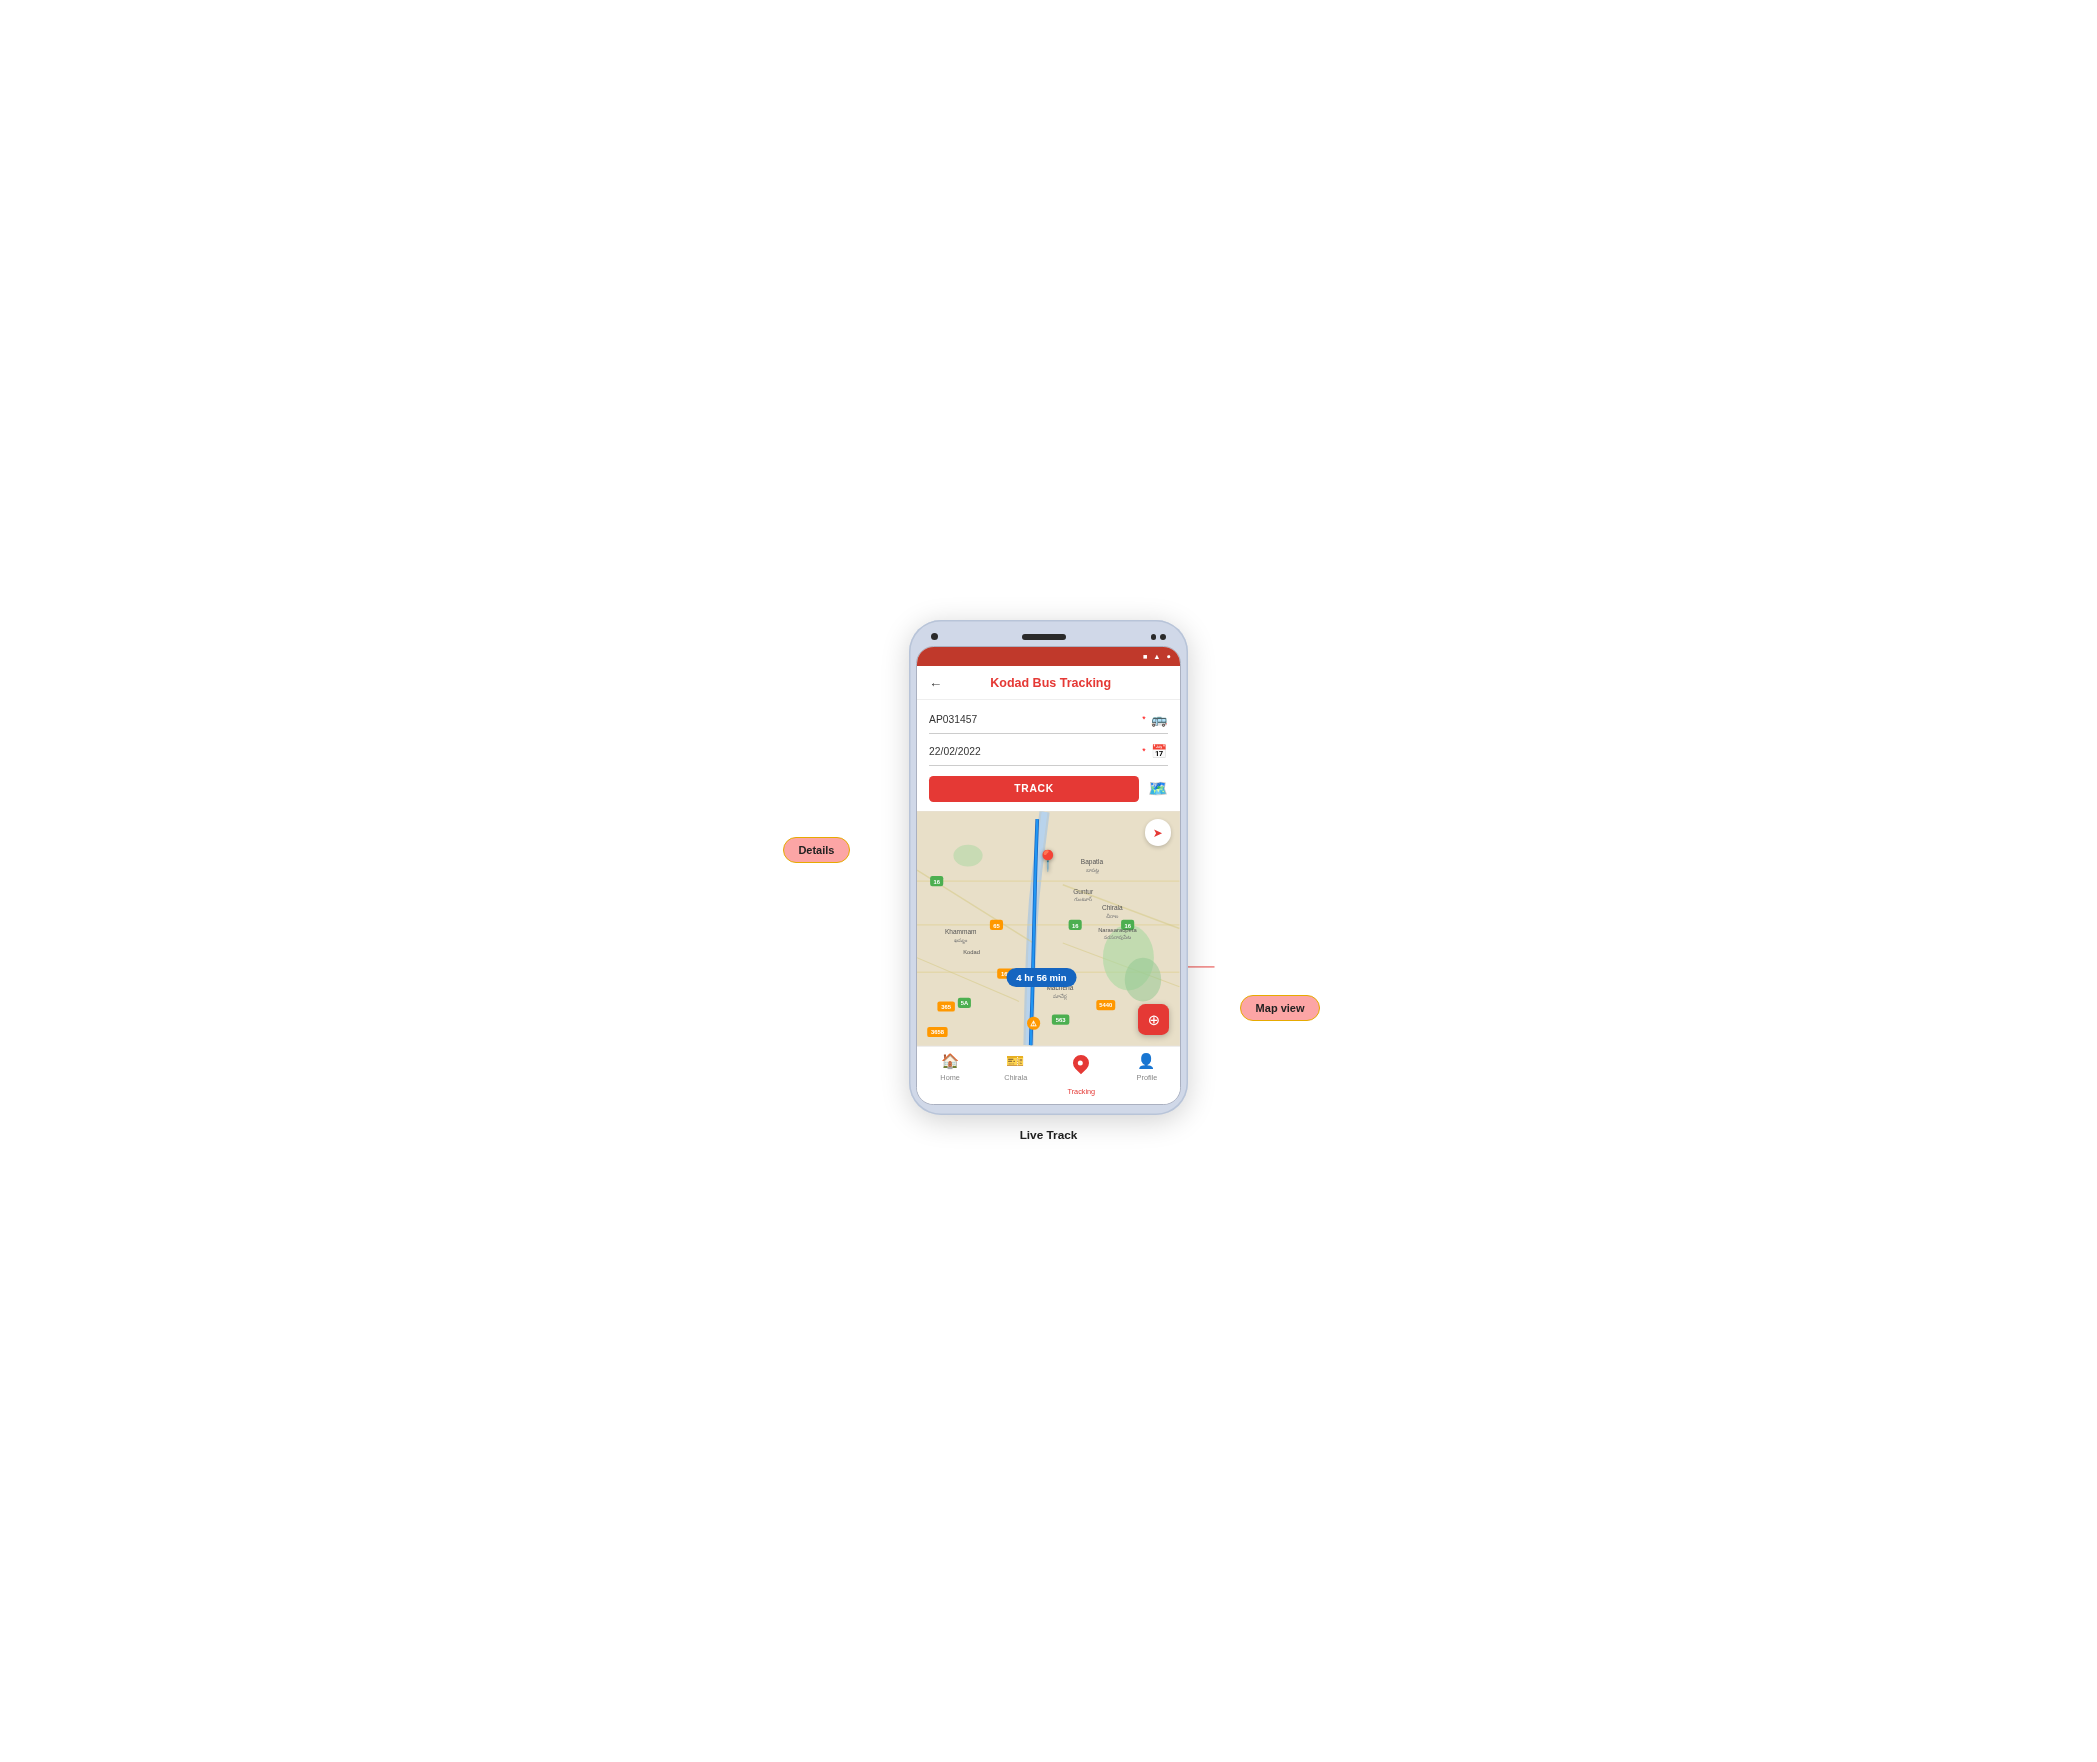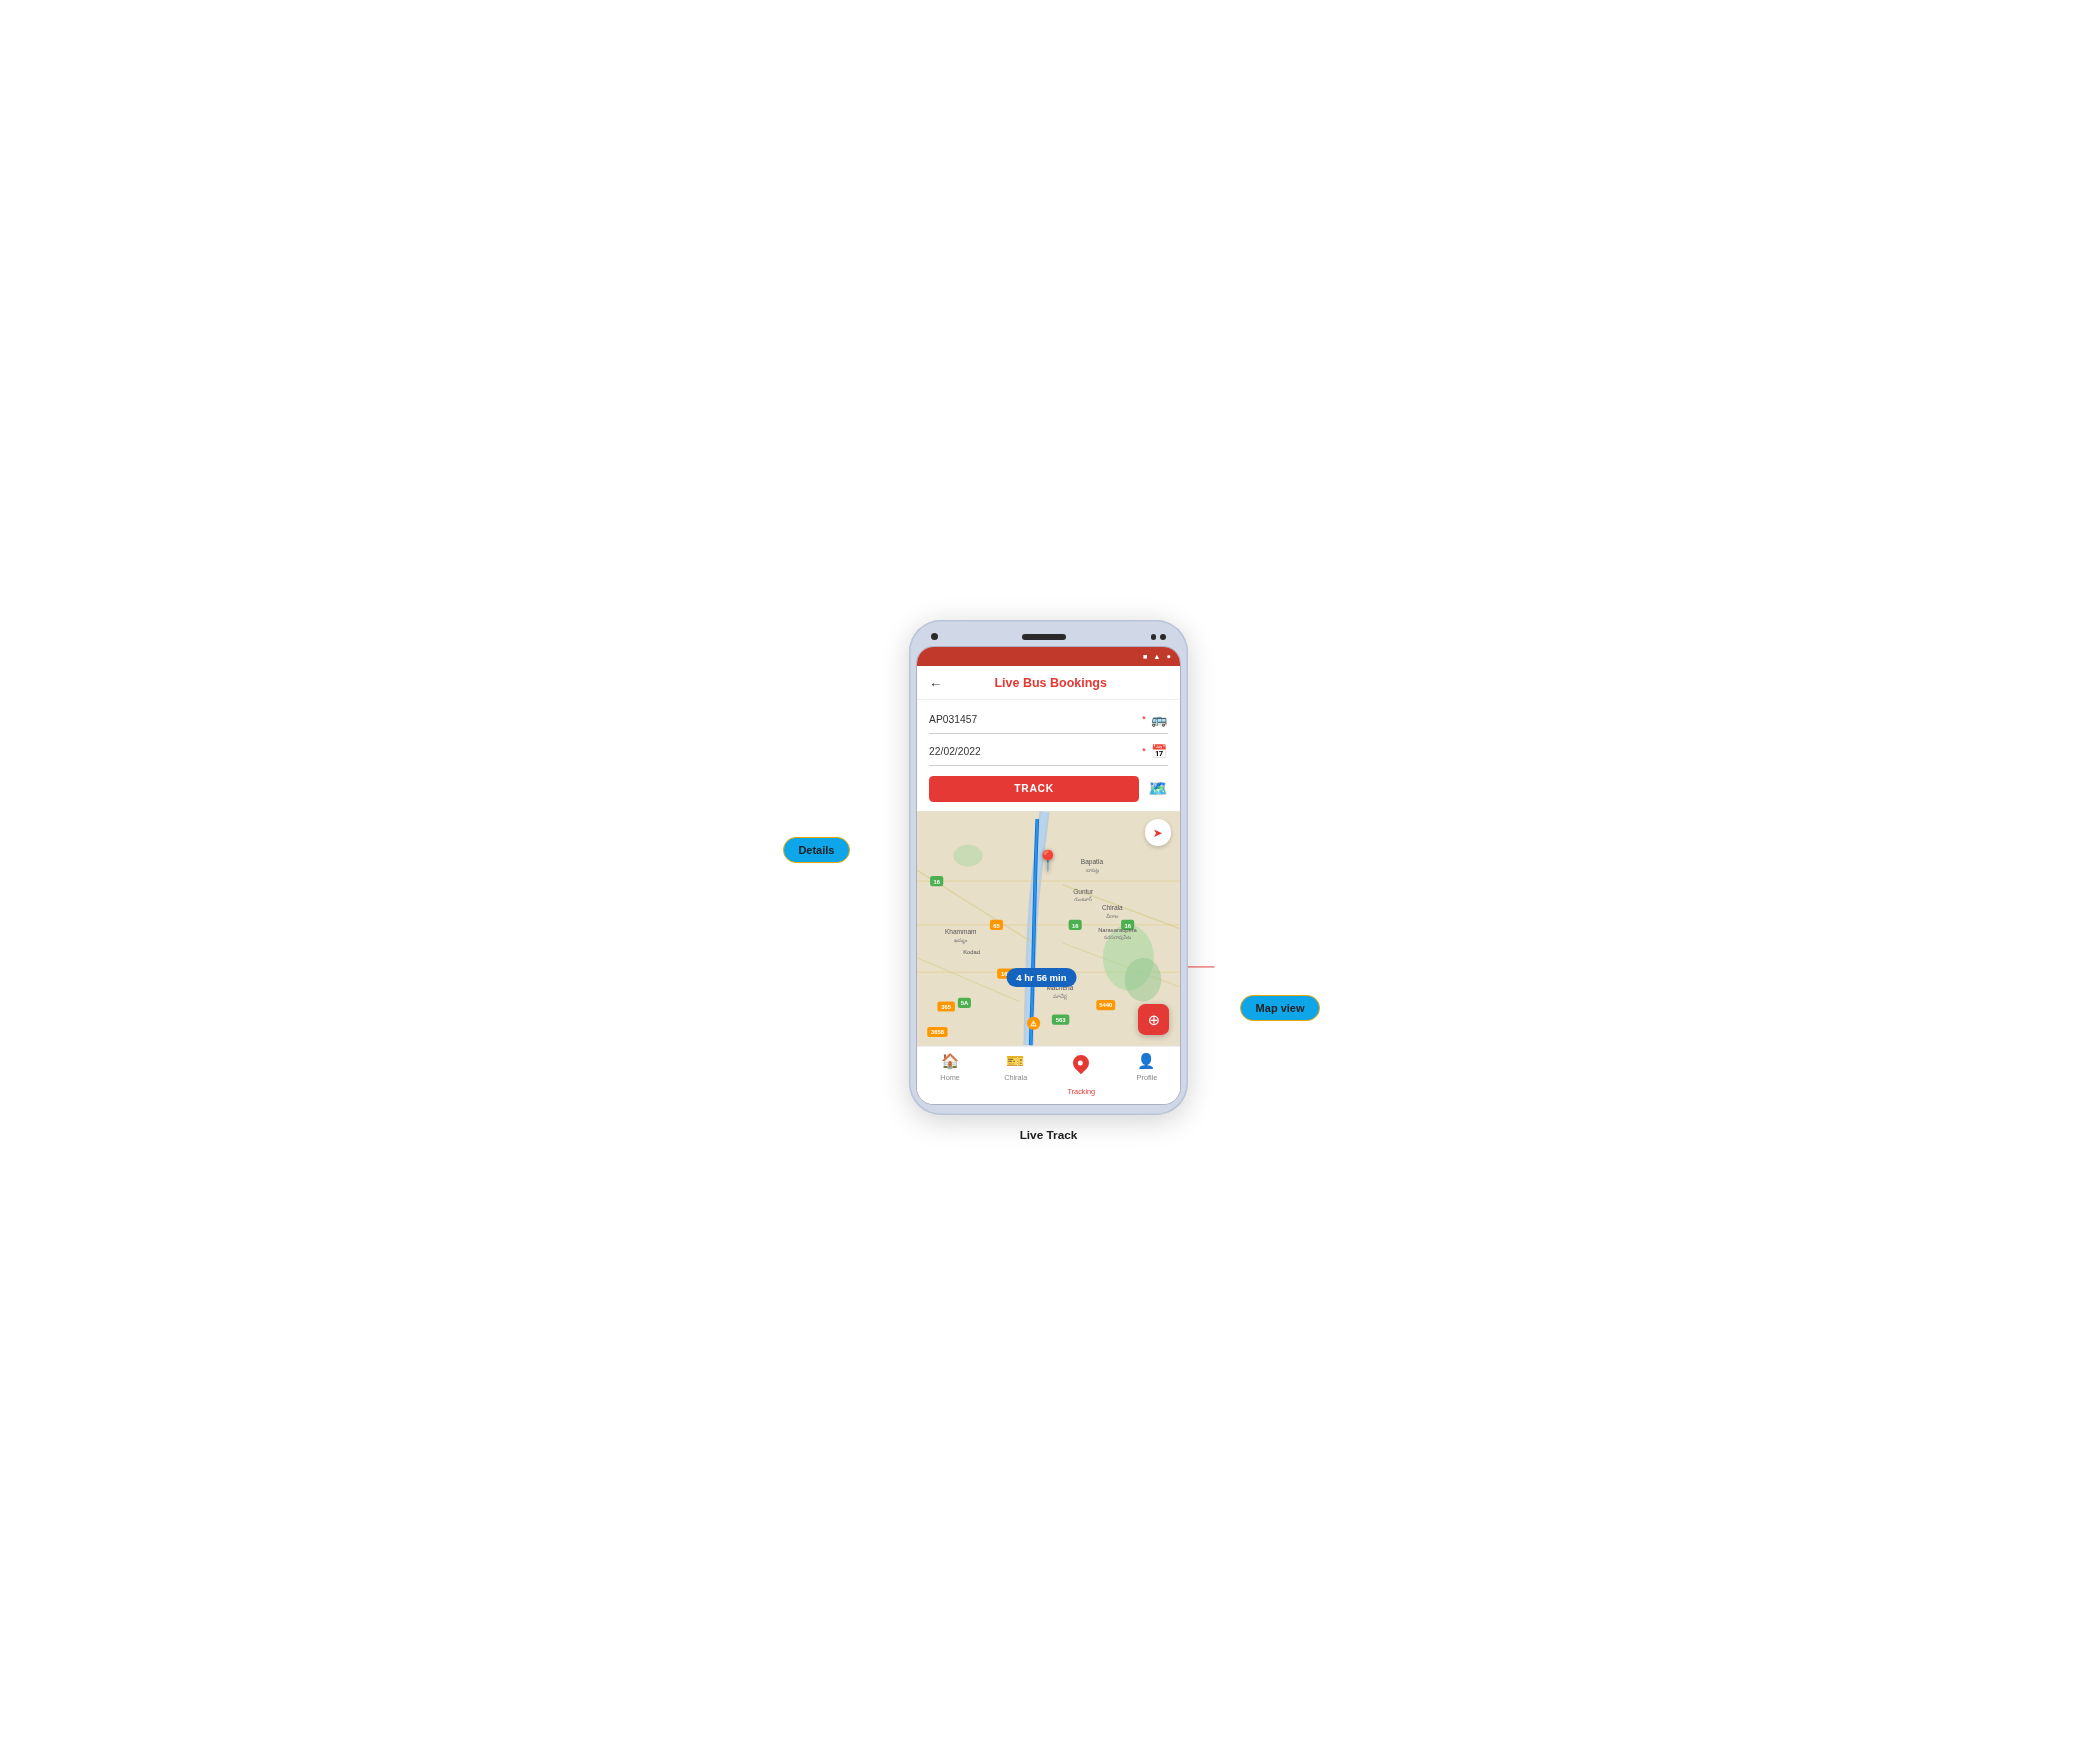--- a/index.html
+++ b/index.html
@@ -311,21 +311,21 @@
       top: 162px;
     }
 
     .callout-map {
       position: absolute;
       right: -59px;
       top: 360px;
     }
 
     .callout-bubble {
-      background: #0ea5e9;
+      background: #fca5a5;
       border: 1.5px solid #e6aa00;
       border-radius: 14.7px;
       padding: 5.9px 14.7px;
       font-size: 11px;
       font-weight: 600;
       color: #222;
       white-space: nowrap;
     }
 
     
@@ -376,21 +376,21 @@
     <div class="phone-screen">
 
       <div class="status-bar">
         <span class="status-icon">■</span>
         <span class="status-icon">▲</span>
         <span class="status-icon">●</span>
       </div>
 
       <div class="app-header">
         <span class="back-arrow">←</span>
-        <span class="app-title">Live Bus Bookings</span>
+        <span class="app-title">Kodad Bus Tracking</span>
       </div>
 
       <div class="form-area">
 
         <div class="input-row">
           <input type="text" value="AP031457" style="">
           <span class="required">*</span>
           <span class="input-icon" style="margin-left:5.9px;">🚌</span>
         </div>
 

